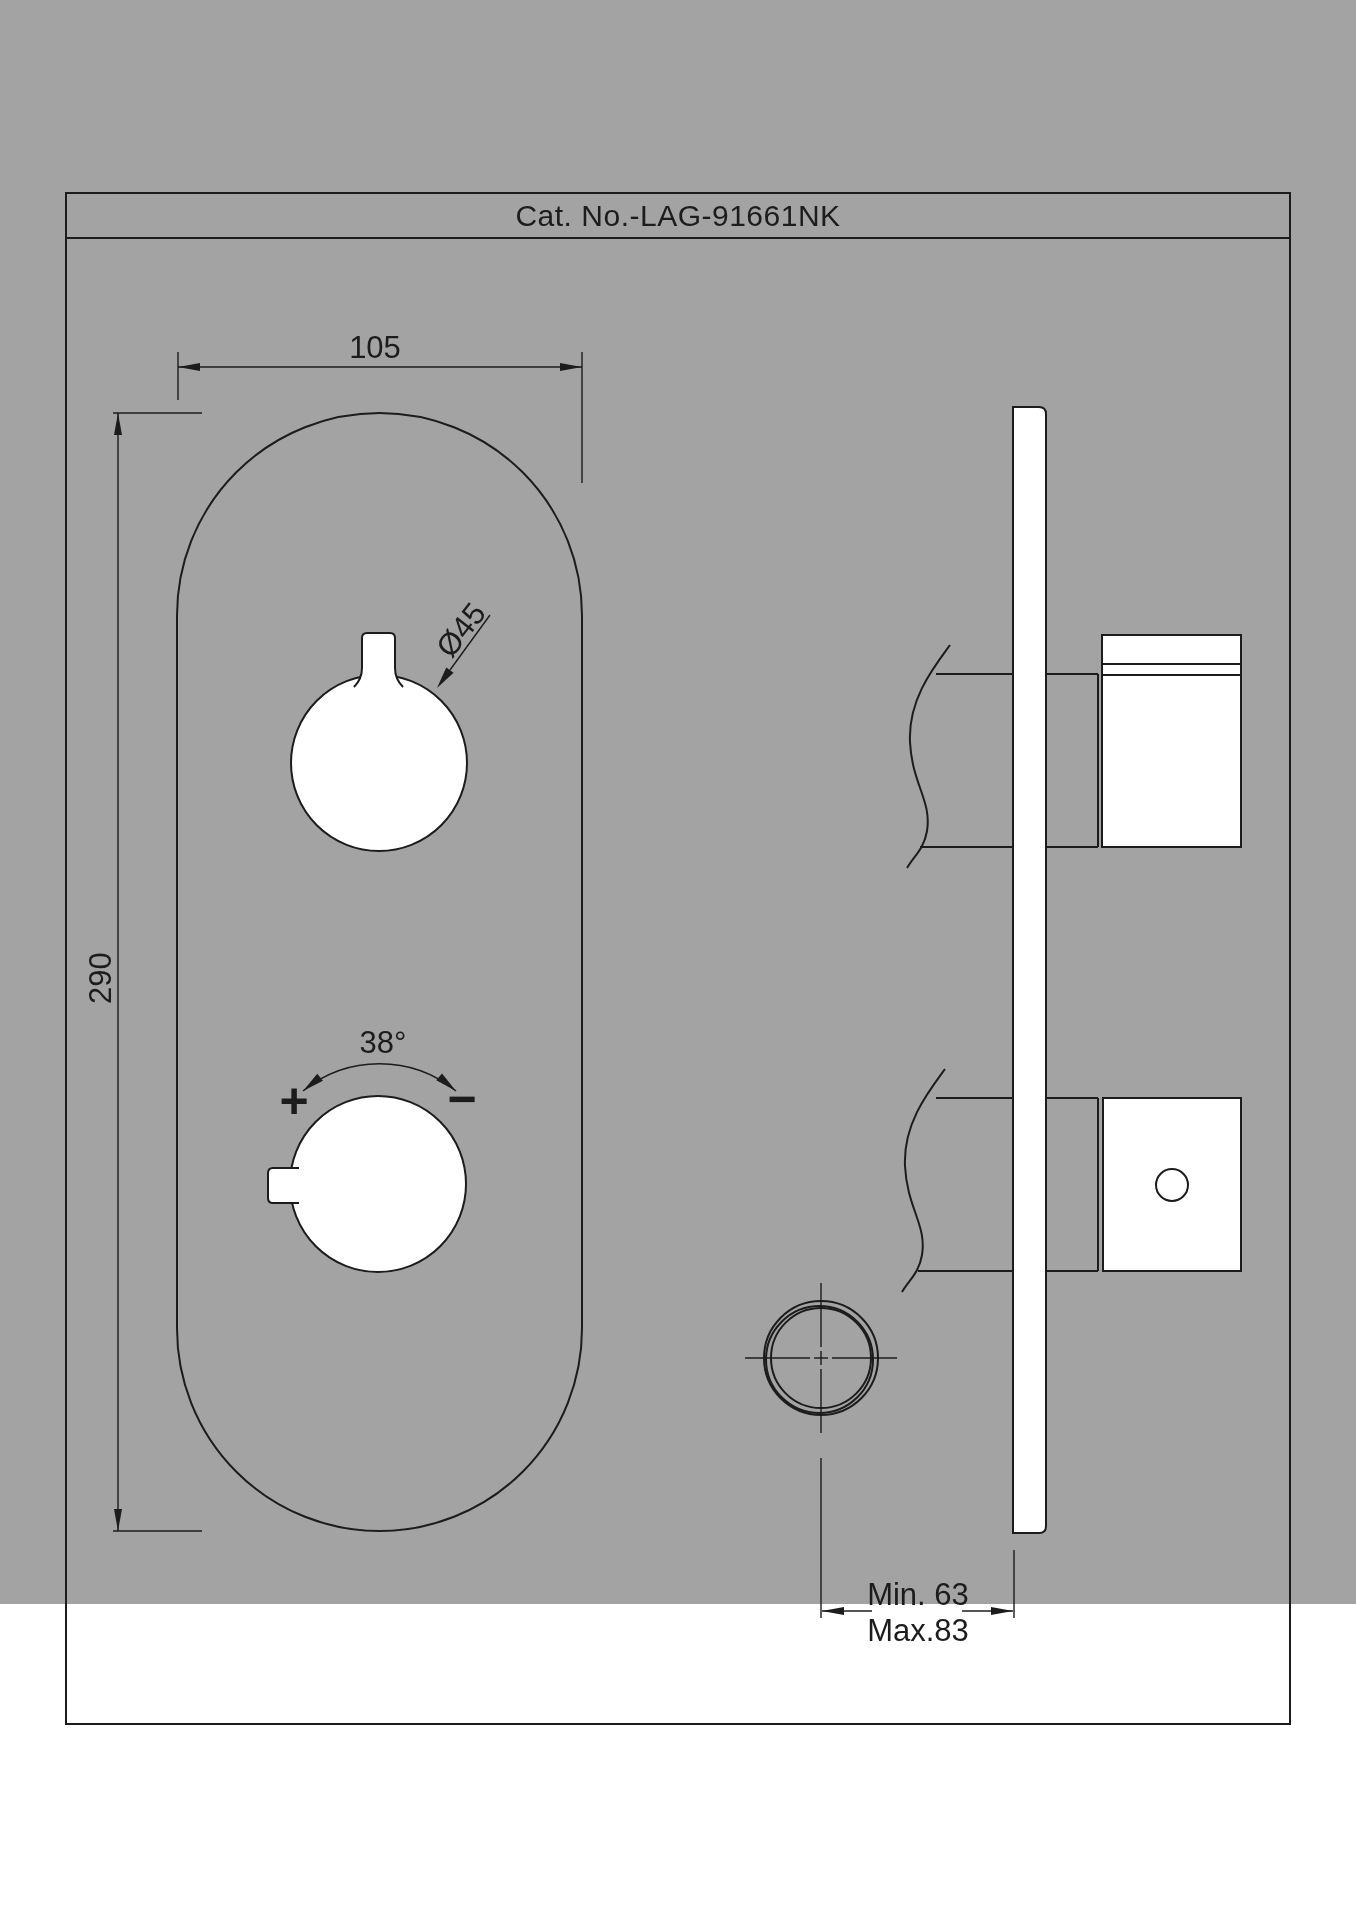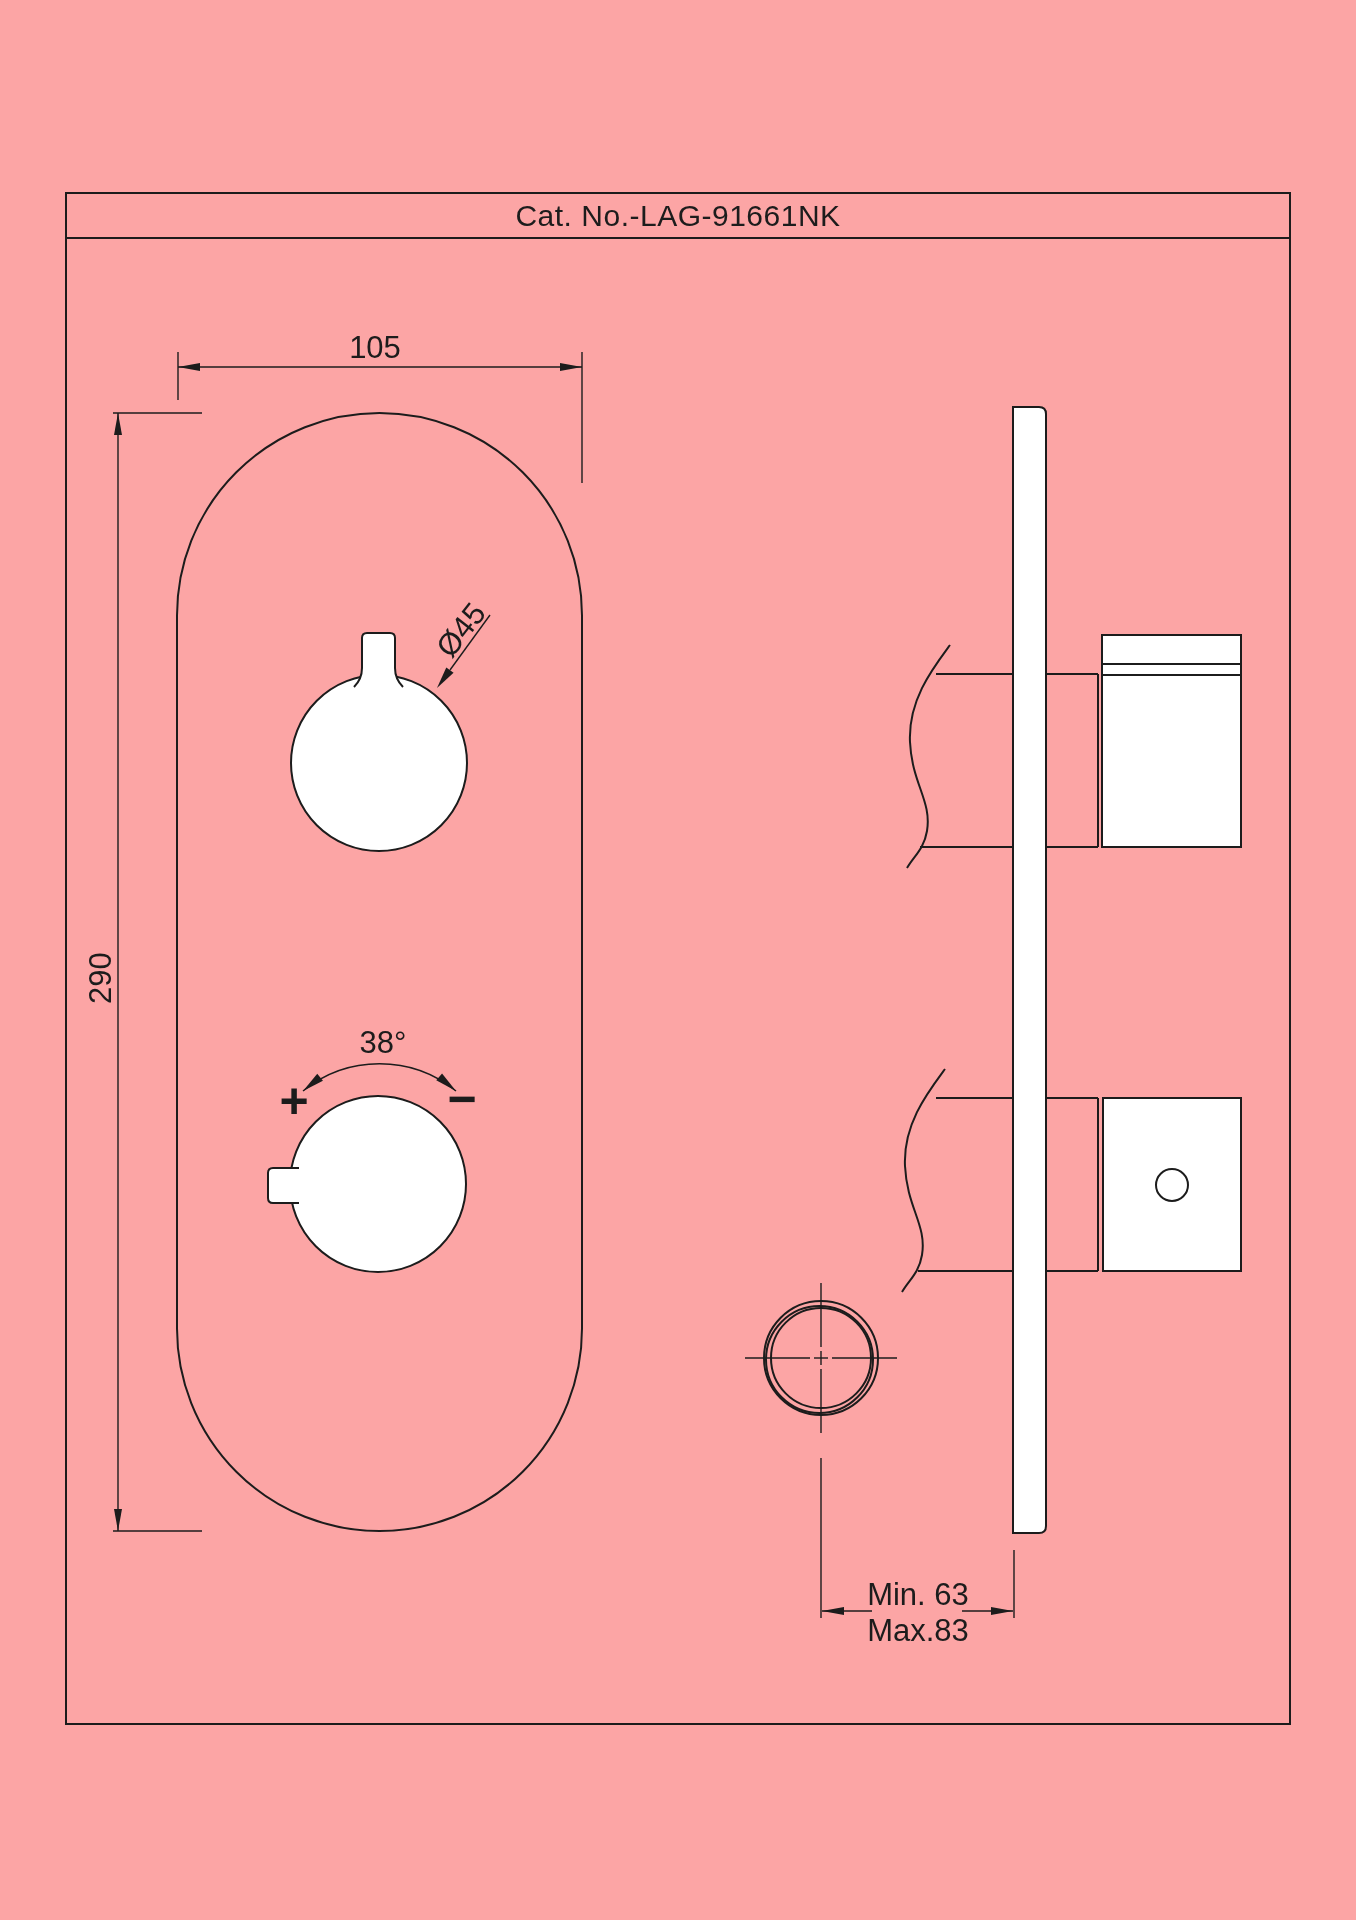--- a/index.html
+++ b/index.html
@@ -7,22 +7,22 @@
     padding: 0;
     background: #ffffff;
     width: 1356px;
     height: 1920px;
     overflow: hidden;
     font-family: "Liberation Sans", sans-serif;
   }
   .page {
     position: relative;
     width: 1356px;
-    height: 1920px;
-    background: #fca5a5;
+    height: 1604px;
+    background: #a3a3a3;
   }
   .frame {
     position: absolute;
     left: 65px;
     top: 192px;
     width: 1226px;
     height: 1533px;
     border: 2px solid #1c1c1c;
     box-sizing: border-box;
   }

